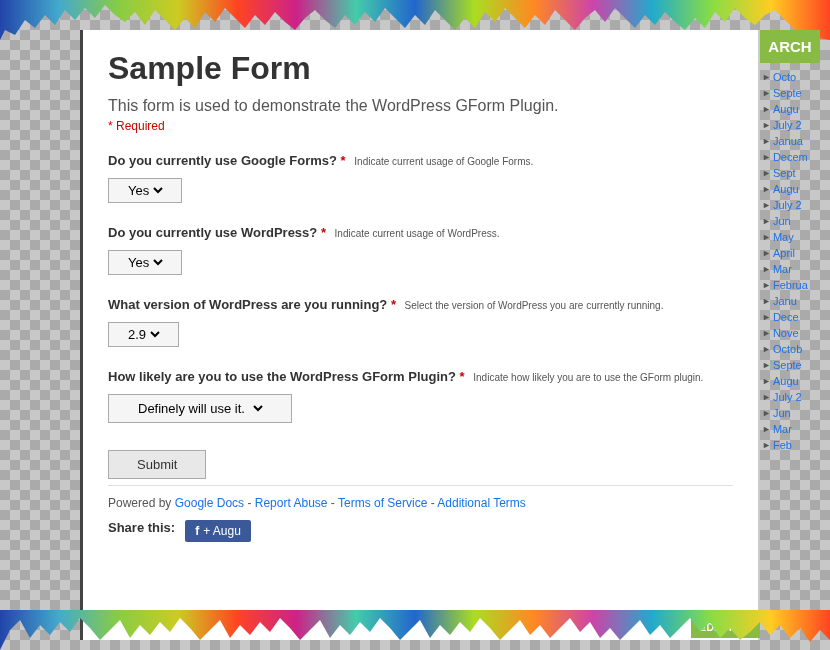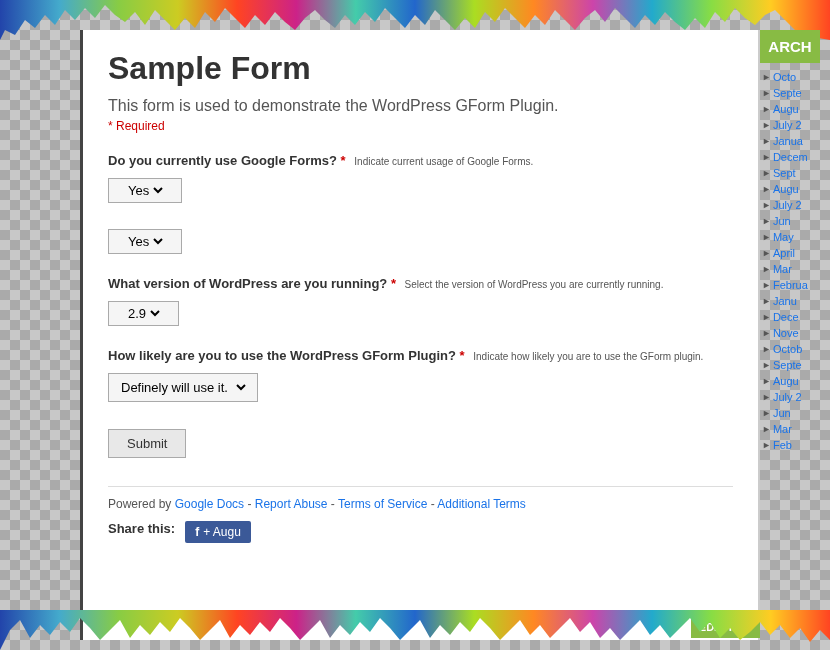--- a/index.html
+++ b/index.html
@@ -134,35 +134,35 @@
 
     .field-select-wrapper select {
       border: none;
       background: transparent;
       font-size: 13px;
       outline: none;
       cursor: pointer;
     }
 
     .field-select-large {
-      padding: 5px 8px;
+      padding: 5px 25px;
     }
 
     .submit-btn {
       background: #e8e8e8;
       border: 1px solid #aaa;
-      padding: 6px 18px;
+      padding: 6px 28px;
       font-size: 13px;
       cursor: pointer;
       color: #333;
       margin-top: 5px;
     }
 
     .footer-powered {
-      margin-top: 28px;
+      margin-top: 6px;
       font-size: 12px;
       color: #555;
       border-top: 1px solid #ddd;
       padding-top: 10px;
     }
 
     .footer-link {
       color: #1a73e8;
       text-decoration: none;
     }
@@ -335,20 +335,25 @@
     <div class="field-select-wrapper">
       <select>
         <option>Yes</option>
         <option>No</option>
       </select>
     </div>
   </div>
 
   
   <div class="form-field">
+    <div class="field-label">
+      <span>Do you currently use WordPress?</span>
+      <span class="required-star"> *</span>
+      <span class="field-description">Indicate current usage of WordPress.</span>
+    </div>
     <div class="field-select-wrapper">
       <select>
         <option>Yes</option>
         <option>No</option>
       </select>
     </div>
   </div>
 
   
   <div class="form-field">

